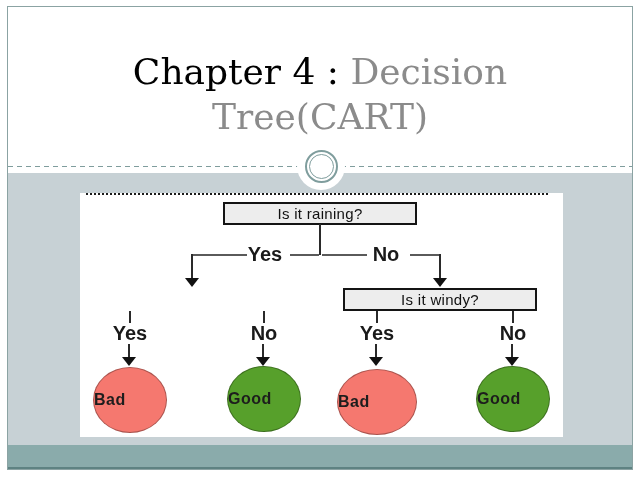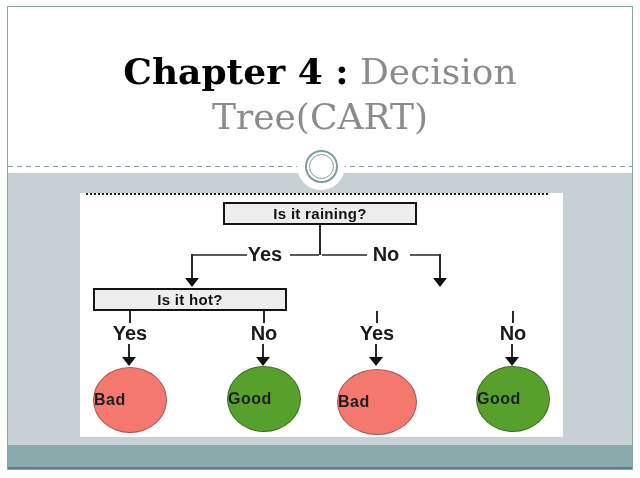--- a/index.html
+++ b/index.html
@@ -3,41 +3,41 @@
 <meta charset="utf-8">
 <style>
   html,body{margin:0;padding:0;background:#ffffff;}
   .page{position:relative;width:640px;height:478px;background:#ffffff;overflow:hidden;
         font-family:"Liberation Sans", sans-serif;}
   .frame{position:absolute;left:7px;top:6px;width:626px;height:464px;
          border:1px solid #8ba3a3;background:#ffffff;box-sizing:border-box;}
   
   .title-block{position:absolute;left:82px;top:42px;width:460px;text-align:center;
                font-family:"DejaVu Serif", serif;font-size:36px;line-height:45px;color:#000;}
-  .t-black{font-weight:bold;color:#000;margin-top:18px;}
+  .t-black{font-weight:normal;color:#000;margin-top:18px;}
   .t-gray{font-weight:normal;color:#8b8b8b;}
   
   .content-bg{position:absolute;left:0;top:166px;width:624px;height:276px;background:#c7d1d5;}
   .dashed-sep{position:absolute;left:0;top:159px;width:624px;height:1px;
               background:repeating-linear-gradient(90deg,#7f9d9d 0 5px,transparent 5px 9px);}
   .orn-disc{position:absolute;left:289px;top:135px;width:48px;height:48px;border-radius:50%;
             background:#ffffff;display:flex;align-items:center;justify-content:center;}
   .orn-ring-outer{width:33px;height:33px;border-radius:50%;border:2px solid #7f9d9d;
                   display:flex;align-items:center;justify-content:center;box-sizing:border-box;}
   .orn-ring-inner{width:25px;height:25px;border-radius:50%;border:1px solid #7f9d9d;box-sizing:border-box;}
   
   .footer-band{position:absolute;left:0;bottom:0;width:624px;height:22px;background:#8aabab;
                border-bottom:2px solid #5e8282;box-sizing:content-box;}
   
   .diagram-panel{position:absolute;left:80px;top:193px;width:483px;height:244px;background:#ffffff;}
   .dotted-top{position:absolute;left:6px;top:0;width:462px;height:2px;
               background:repeating-linear-gradient(90deg,#1a1a1a 0 2px,transparent 2px 4px);}
   .qbox{position:absolute;height:23px;box-sizing:border-box;background:#ededed;border:2px solid #141414;
         display:flex;align-items:center;justify-content:center;
-        font-size:15px;font-weight:bold;color:#111;letter-spacing:.3px;}
+        font-size:15px;font-weight:normal;color:#111;letter-spacing:.3px;}
   .vline{position:absolute;width:2px;background:#2a2a2a;}
   .hline{position:absolute;height:2px;background:#5a5a5a;}
   .edge-label{position:absolute;font-size:20px;font-weight:bold;color:#1a1a1a;text-align:center;line-height:20px;}
   .ahead{position:absolute;width:0;height:0;border-left:7px solid transparent;
          border-right:7px solid transparent;border-top:9px solid #111;}
   .leaf{position:absolute;border-radius:50%;border:1px solid rgba(0,0,0,.30);box-sizing:border-box;
         display:flex;align-items:center;justify-content:flex-start;
         font-size:16px;font-weight:600;color:#1d1d1d;letter-spacing:.5px;}
 </style>
 </head>
@@ -77,22 +77,22 @@
     <div class="hline" style="left:330px;top:61px;width:30px;"></div>
 
     <div class="edge-label" style="left:160px;top:51px;width:50px;">Yes</div>
     <div class="edge-label" style="left:282px;top:51px;width:48px;">No</div>
 
     <div class="vline" style="left:111px;top:61px;height:25px;"></div>
     <div class="ahead" style="left:105px;top:85px;"></div>
     <div class="vline" style="left:359px;top:61px;height:25px;"></div>
     <div class="ahead" style="left:353px;top:85px;"></div>
 
-    <div class="qbox" style="left:13px;top:95px;width:194px;">
-      <span>Is it hot?</span>
+    <div class="qbox" style="left:263px;top:95px;width:194px;">
+      <span>Is it windy?</span>
     </div>
 
     <div class="vline" style="left:49px;top:118px;height:12px;"></div>
     <div class="vline" style="left:183px;top:118px;height:12px;"></div>
     <div class="vline" style="left:296px;top:118px;height:12px;"></div>
     <div class="vline" style="left:432px;top:118px;height:12px;"></div>
 
     <div class="edge-label" style="left:26px;top:130px;width:48px;">Yes</div>
     <div class="edge-label" style="left:160px;top:130px;width:48px;">No</div>
     <div class="edge-label" style="left:273px;top:130px;width:48px;">Yes</div>

